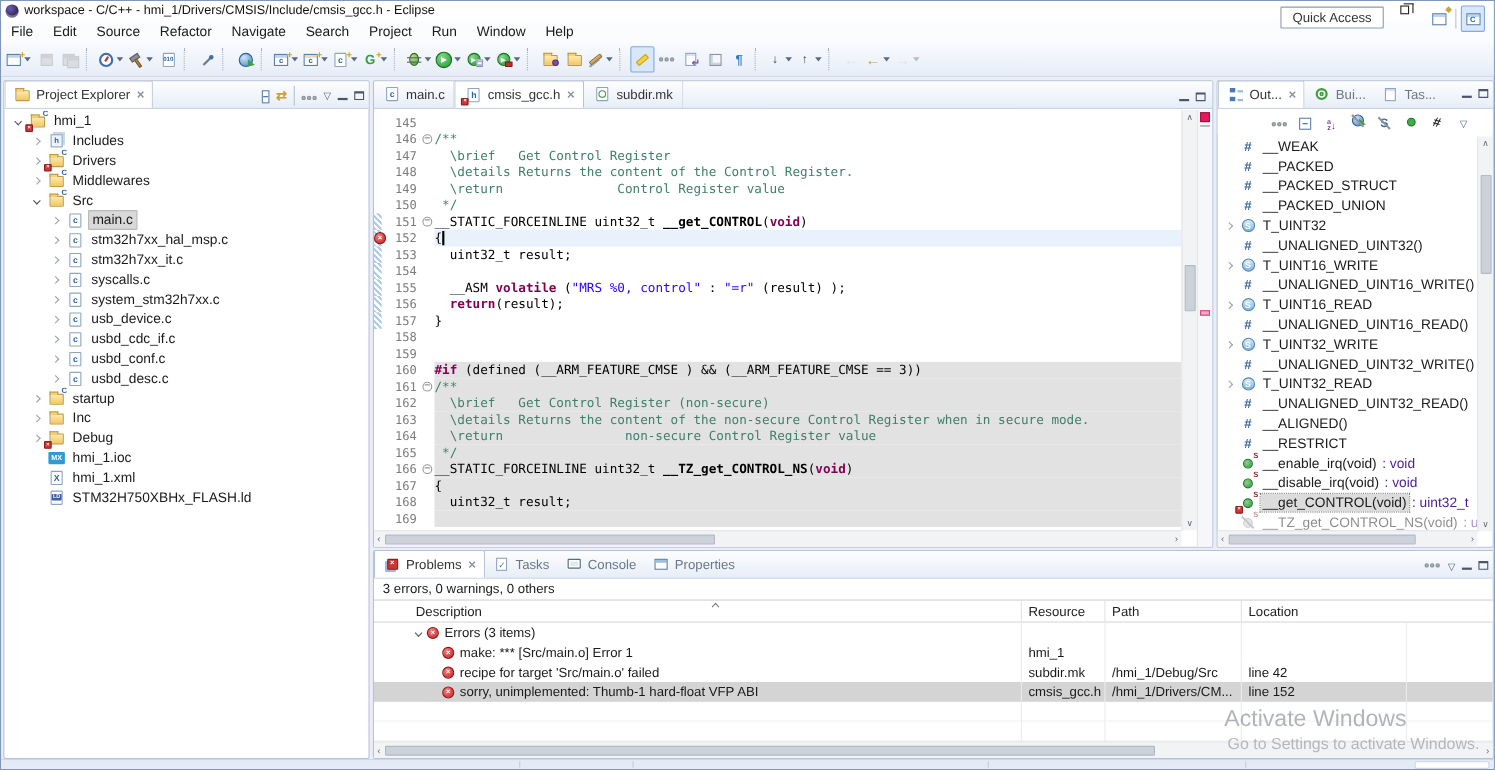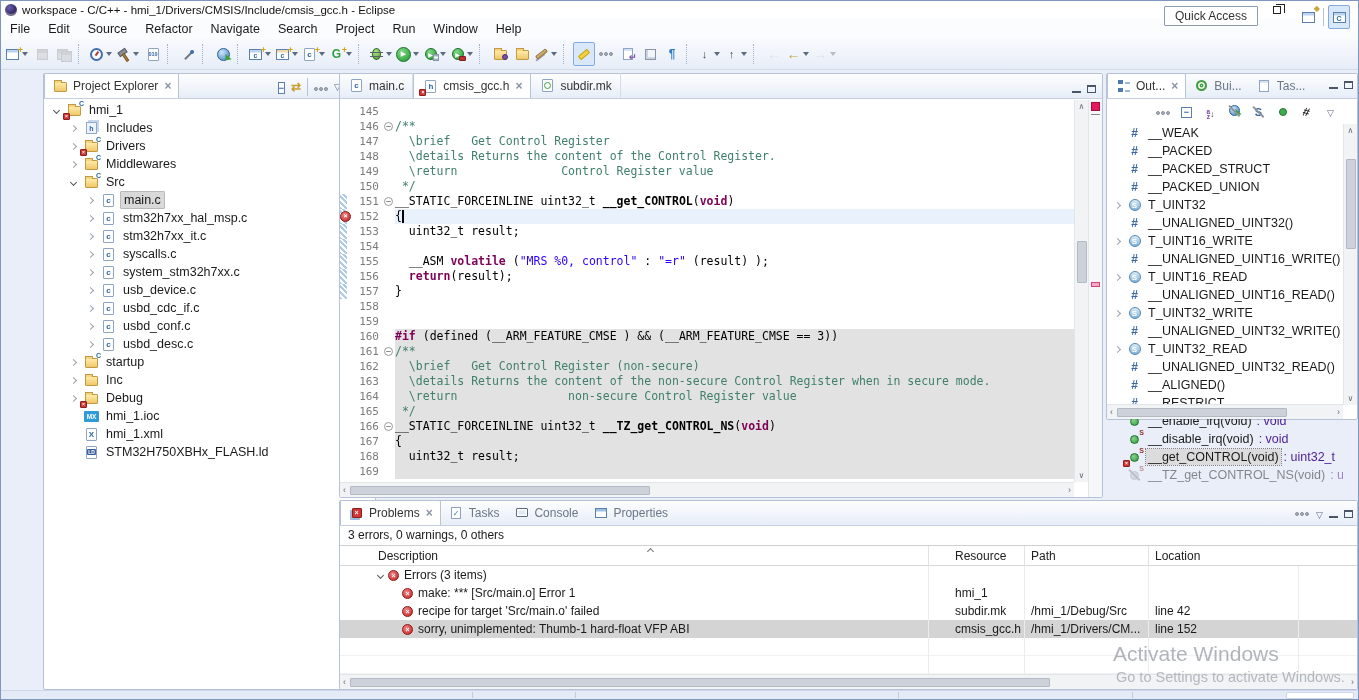--- a/index.html
+++ b/index.html
@@ -101,21 +101,21 @@
   .arr.big{font-size:14px;}
   .arr.gold{color:#c9a23f;}
   .arr.dis{color:#c2c9d4;}
   .cab{width:11px;height:11px;border:1px solid #5a81ad;background:#fff;color:#2b66a5;font-size:9px;line-height:9px;text-align:center;font-weight:bold;}
   .lke{color:#c9a02f;font-size:12px;font-weight:bold;}
   .sS{color:#3a66a0;font-weight:bold;font-size:11px;}
   .fh{color:#1a1a1a;font-weight:bold;font-size:12px;transform:rotate(15deg);}
   .dia{color:#caa63c;font-size:8px;position:absolute;right:-1px;top:-1px;}
   .saz{font-size:6.5px;line-height:5.5px;color:#7b3fa0;font-weight:bold;display:inline-block;text-align:center;}
   
-  #pe{left:2px;top:72px;width:333px;height:617px;margin-left:40px;}
+  #pe{left:2px;top:72px;width:333px;height:617px;}
   .tree{position:absolute;top:27px;left:0;right:2px;bottom:2px;overflow:hidden;font-size:12.5px;color:#1a1a1a;}
   .trow{display:flex;align-items:center;height:18px;gap:3px;}
   .tarr{width:13px;display:flex;align-items:center;justify-content:center;flex:none;}
   .tlabel{padding:1px 3px;white-space:nowrap;}
   .trow.sel .tlabel{background:#d9d9d9;border:1px solid #b9b9b9;border-radius:1px;}
   
   #ed{left:338px;top:72px;width:764px;height:425px;}
   .edtabs{position:absolute;top:0;left:0;right:0;height:25px;background:linear-gradient(#fdfdfe,#e7eef8);border-bottom:1px solid #c6cfdf;display:flex;align-items:flex-end;font-size:12px;}
   .etab{display:flex;align-items:center;gap:4px;height:25px;padding:0 8px;border-right:1px solid #d6dde9;color:#333;}
   .etab.on{background:#fff;border:1px solid #b7c2d6;border-bottom:none;border-radius:2px 2px 0 0;}
@@ -137,35 +137,35 @@
   .cursor{display:inline-block;width:2px;height:13px;background:#000;vertical-align:middle;margin-left:0px;}
   .vscroll{position:absolute;top:26px;right:14px;width:14px;bottom:15px;background:#f2f3f5;border-left:1px solid #e3e5e8;display:flex;flex-direction:column;align-items:center;font-size:8px;color:#606a76;}
   .vthumb{width:10px;background:#cdd2da;border:1px solid #b3bac4;border-radius:1px;}
   .overview{position:absolute;top:26px;right:0;width:14px;bottom:0;background:#f6f7f9;border-left:1px solid #e3e5e8;}
   .ov-err{position:absolute;top:2px;left:2px;width:9px;height:9px;background:#e8175d;border:1px solid #9e0f3f;}
   .ov-line{position:absolute;top:14px;left:2px;width:9px;height:1px;background:#888;}
   .ov-mark{position:absolute;left:2px;width:9px;height:5px;background:#f8a8c8;border:1px solid #d0447c;}
   .hscroll{position:absolute;bottom:0;height:15px;background:#f2f3f5;border-top:1px solid #e3e5e8;display:flex;align-items:center;font-size:9px;color:#606a76;}
   .hthumb{height:9px;background:#cdd2da;border:1px solid #b3bac4;border-radius:1px;}
   
-  #ol{left:1105px;top:72px;width:252px;height:347px;}
+  #ol{left:1105px;top:72px;width:252px;height:425px;}
   .oltools{position:absolute;top:26px;left:0;right:0;height:22px;display:flex;align-items:center;justify-content:flex-end;gap:7px;padding-right:18px;background:#fff;}
   .ollist{position:absolute;top:50px;left:0;right:14px;height:362px;overflow:hidden;font-size:12.5px;color:#1a1a1a;}
   .orow{display:flex;align-items:center;height:18px;gap:3px;padding-left:4px;white-space:nowrap;}
   .orow .tarr{width:12px;}
   .otype{color:#4c1d95;}
   .orow.sel .olab{background:#dcdcdc;outline:1px dotted #808080;}
   .orow.ina{opacity:.5;}
   .olab{padding:1px 2px;}
   
   #pr{left:338px;top:499px;width:1019px;height:190px;}
   .summary{position:absolute;top:27px;left:8px;font-size:12px;color:#1a1a1a;}
   .phead{position:absolute;top:44px;left:0;right:0;height:21px;border-top:1px solid #cfcfcf;border-bottom:1px solid #d8d8d8;display:flex;font-size:12px;color:#222;background:#fff;}
   .pcell{padding:3px 6px;border-right:1px solid #e2e2e2;position:relative;overflow:hidden;white-space:nowrap;}
-  .c1{width:557px;margin-left:32px;}.c2{width:76px;margin-left:20px;}.c3{width:124px;}.c4{width:150px;border-right:none;}
+  .c1{width:557px;margin-left:32px;}.c2{width:76px;}.c3{width:124px;}.c4{width:150px;border-right:none;}
   .sortup{position:absolute;left:276px;top:3px;}
   .prows{position:absolute;top:65px;left:0;right:0;font-size:12px;color:#1a1a1a;}
   .prow{display:flex;height:18px;align-items:center;}
   .prow .pcell{padding:1px 6px;height:18px;display:flex;align-items:center;gap:5px;border-right:1px solid #ececec;}
   .prow.sel{background:#d4d4d4;}
   .prow.empty{border-bottom:1px solid #f2f2f2;}
   .perr2{width:11px;height:11px;border-radius:50%;background:radial-gradient(circle at 35% 30%,#f08080,#c42222);border:1px solid #8e1414;color:#fff;font-size:7px;line-height:9px;text-align:center;font-weight:bold;flex:none;}
   .prhs{position:absolute;bottom:0;left:0;right:0;}
   
   .wm1{position:absolute;left:1112px;top:641px;font-size:21px;color:#9ea3aa;opacity:.8;z-index:50;pointer-events:none;}

